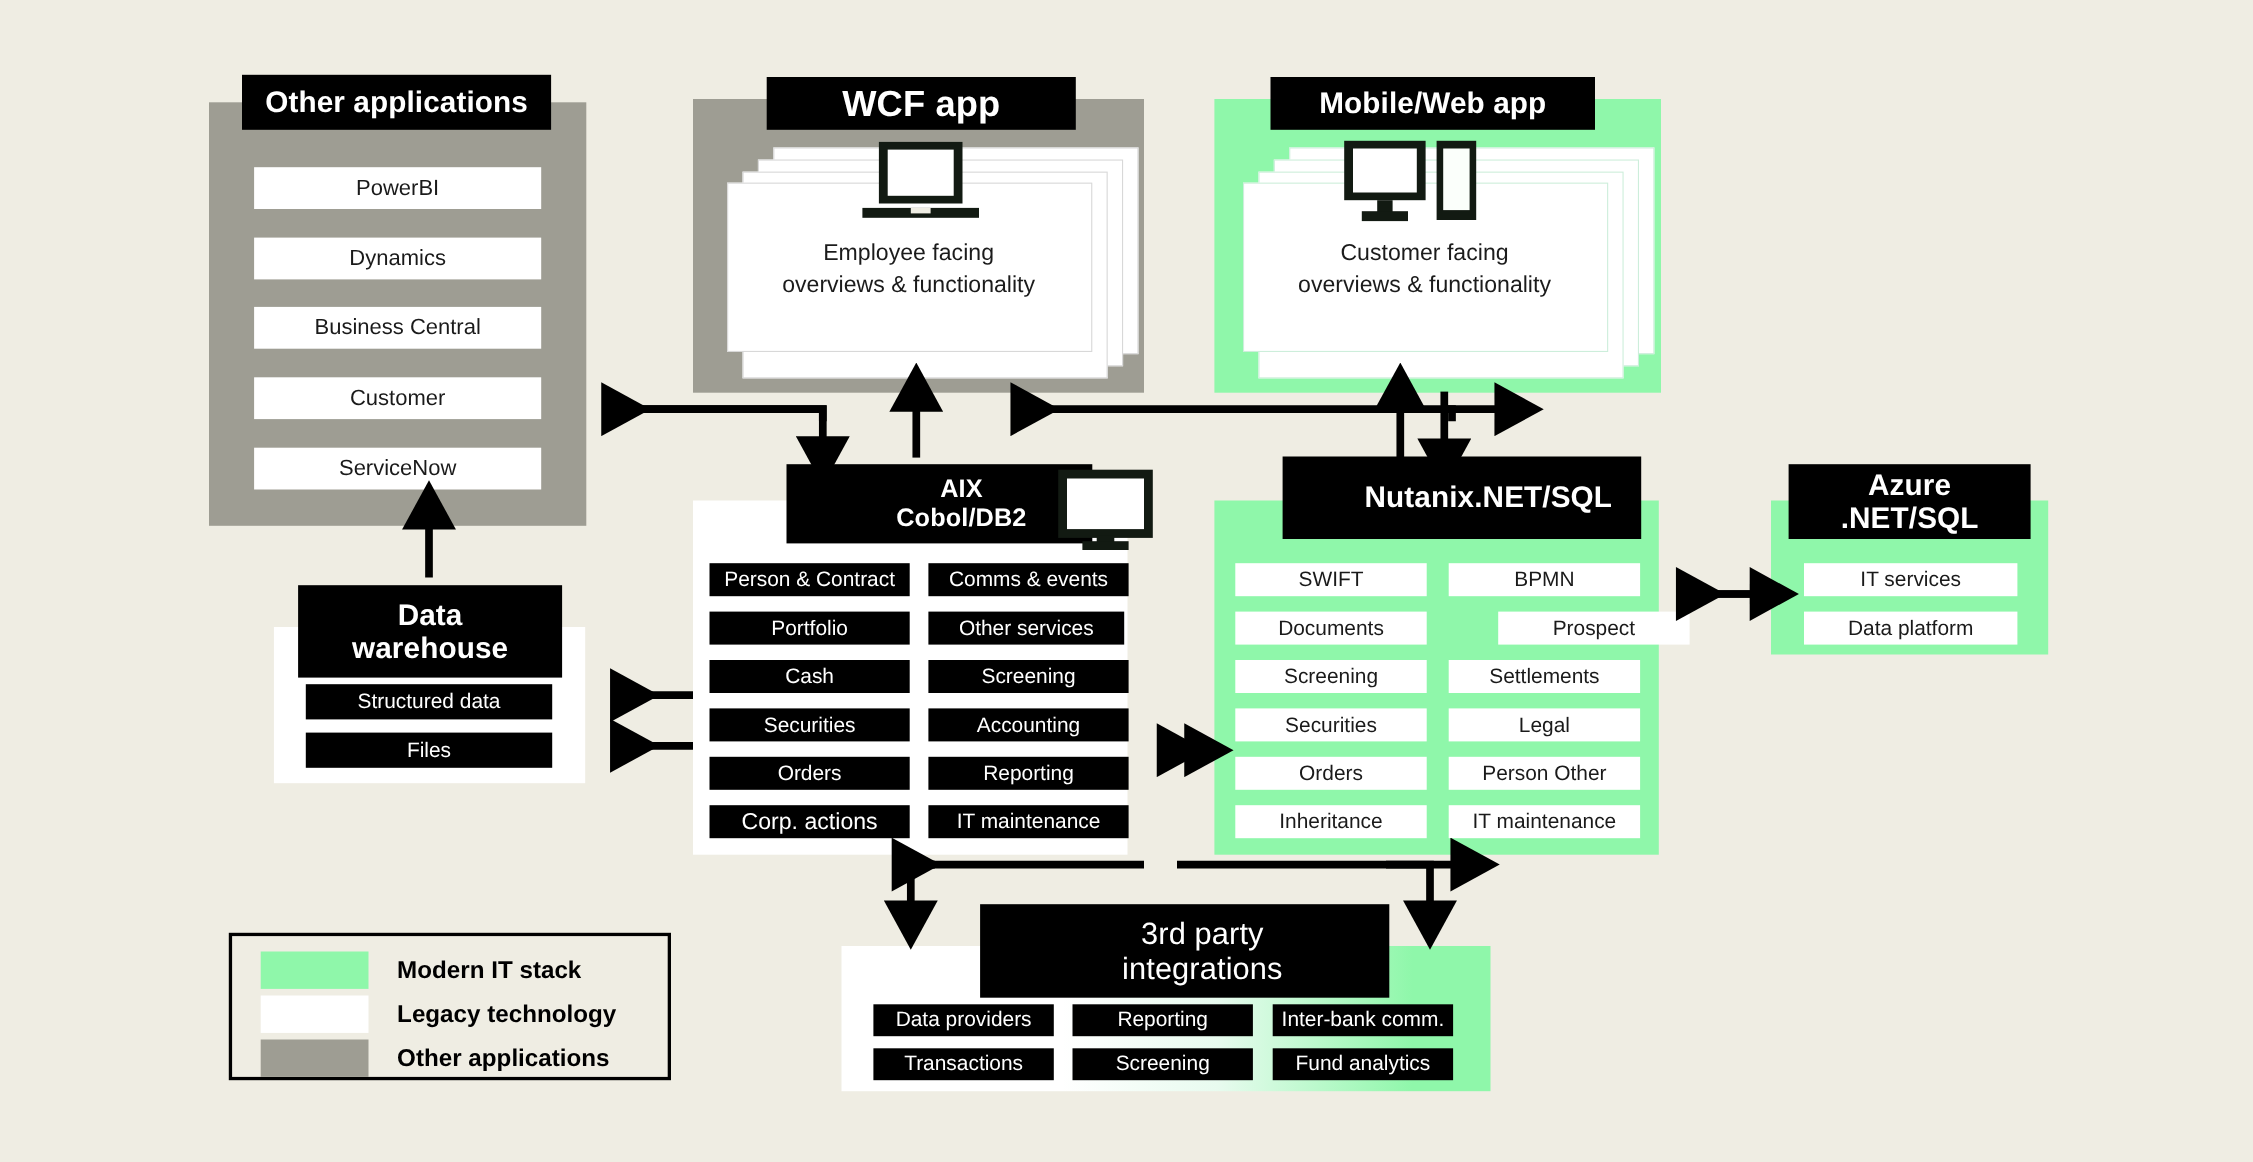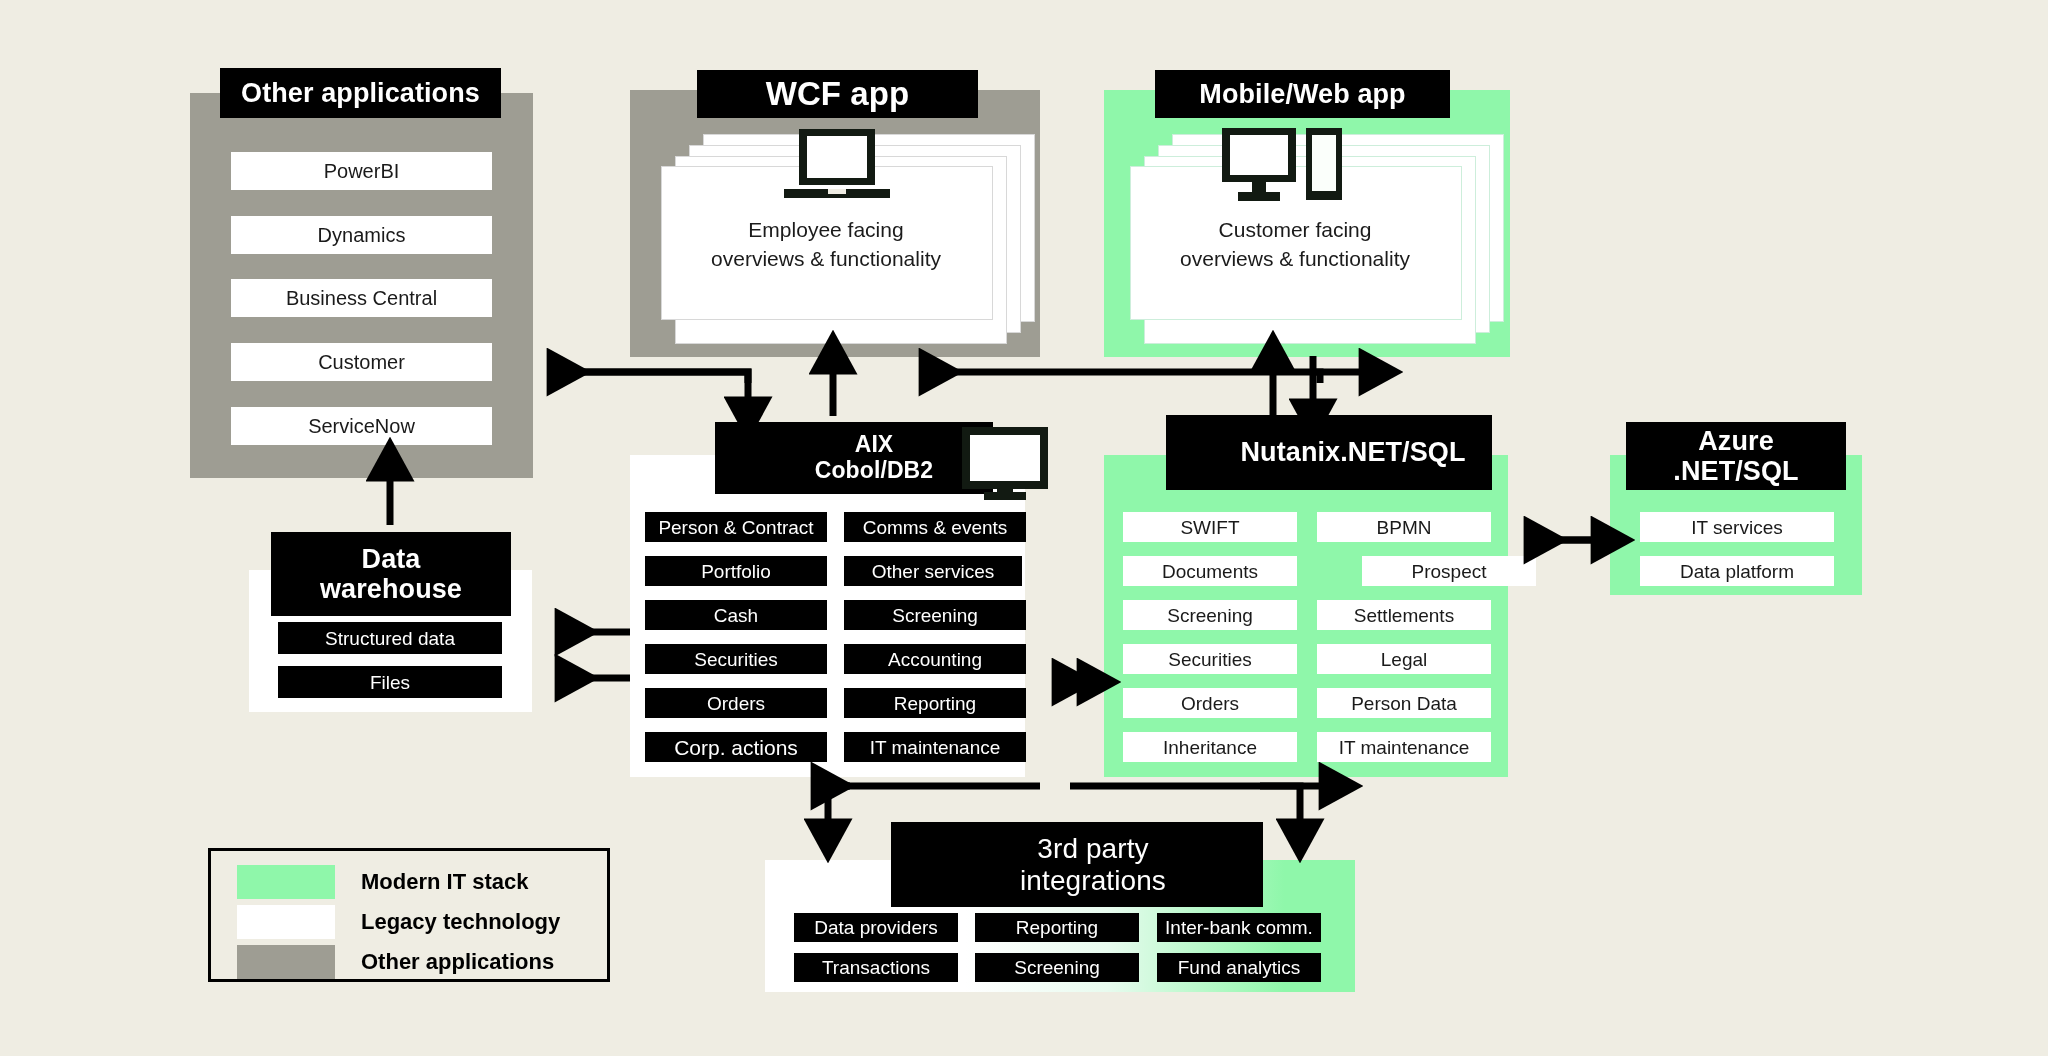--- a/index.html
+++ b/index.html
@@ -218,21 +218,21 @@
   <div class="chip chip-w" style="left:1320px;top:556px;width:174px;height:30px;font-size:19px;margin-left:42px;">
     <span>Prospect</span>
     </div>
   <div class="chip chip-w" style="left:1317px;top:600px;width:174px;height:30px;font-size:19px;">
     <span>Settlements</span>
     </div>
   <div class="chip chip-w" style="left:1317px;top:644px;width:174px;height:30px;font-size:19px;">
     <span>Legal</span>
     </div>
   <div class="chip chip-w" style="left:1317px;top:688px;width:174px;height:30px;font-size:19px;">
-    <span>Person Data</span>
+    <span>Person Other</span>
     </div>
   <div class="chip chip-w" style="left:1317px;top:732px;width:174px;height:30px;font-size:19px;">
     <span>IT maintenance</span>
     </div>
 
   <div class="panel pgrn abs" style="left:1610px;top:455px;width:252px;height:140px;"></div>
   <div class="hdr" style="left:1626px;top:422px;width:220px;height:68px;font-size:27px;flex-direction:column;">
     <span>Azure</span>
     <span>.NET/SQL</span>
   </div>

